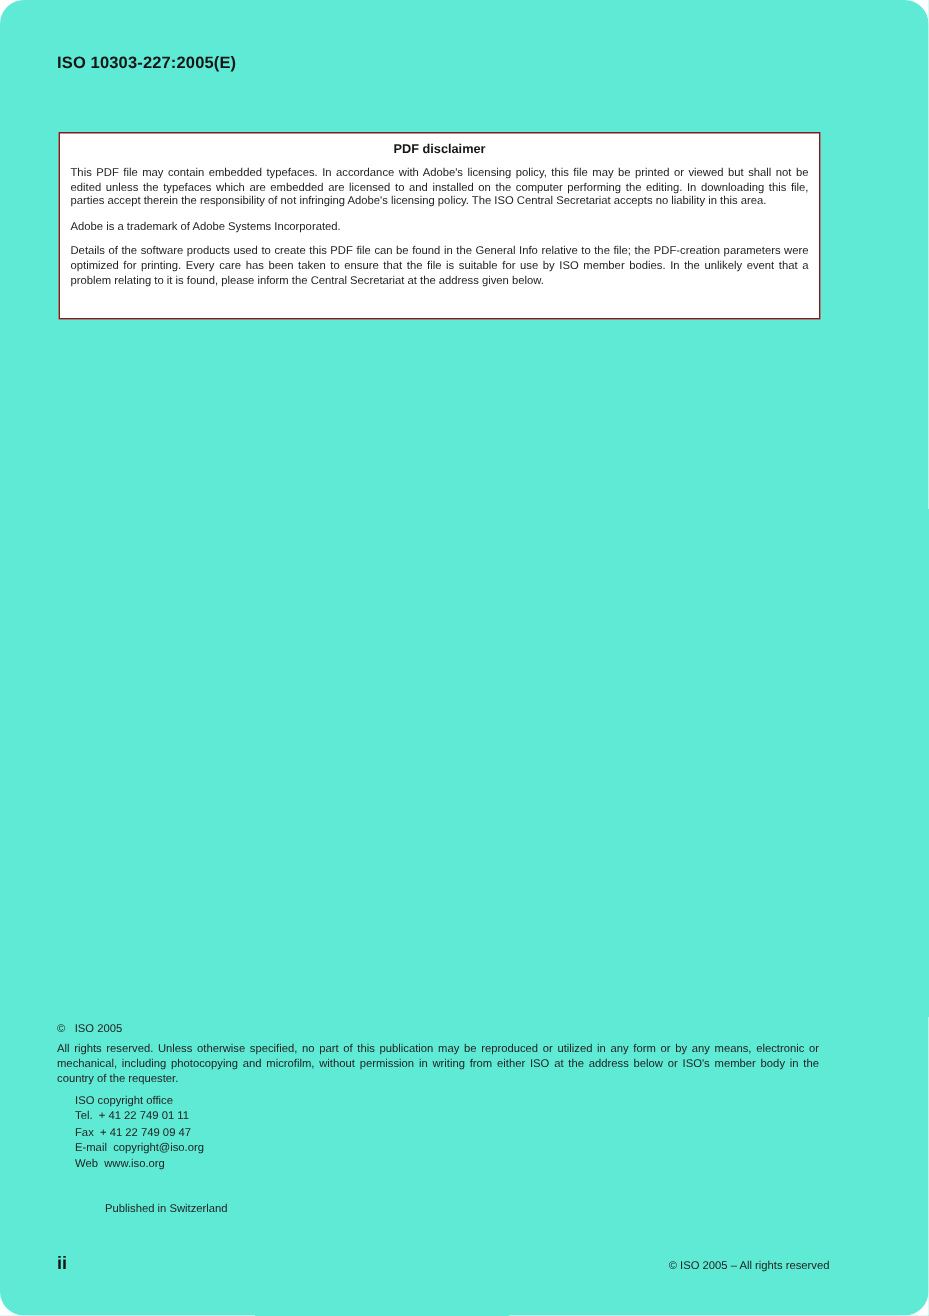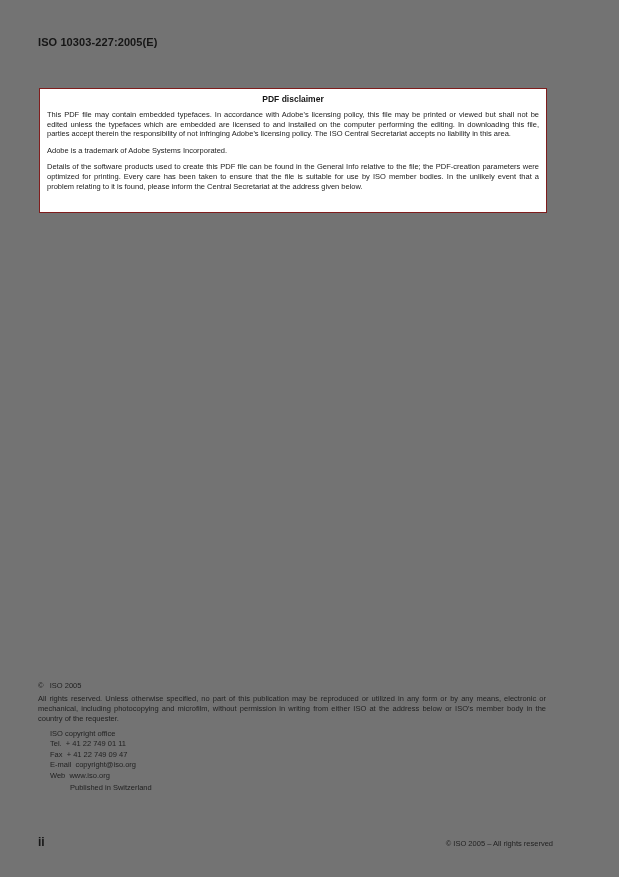--- a/index.html
+++ b/index.html
@@ -5,24 +5,25 @@
   * { box-sizing: border-box; }
   html, body {
     margin: 0;
     padding: 0;
     background: #ffffff;
   }
   .page {
     position: relative;
     width: 619px;
     height: 877px;
-    background: #737373;
+    background: #5eead4;
     font-family: "Liberation Sans", "DejaVu Sans", sans-serif;
     color: #1c1c1c;
     overflow: hidden;
+    border-radius: 16px;
   }
   .doc-header {
     position: absolute;
     left: 38px;
     top: 36px;
     font-size: 11px;
     font-weight: bold;
     color: #161616;
     letter-spacing: 0.1px;
   }
@@ -65,21 +66,21 @@
   .copyright-statement {
     margin-top: 3px;
     line-height: 10px;
     text-align: justify;
   }
   .address-block {
     margin: 5px 0 0 12px;
     line-height: 10.4px;
   }
   .published-line {
-    margin-top: 2px;
+    margin-top: 20px;
     line-height: 10px;
     padding-left: 32px;
   }
 
   .footer-page-number {
     position: absolute;
     left: 38px;
     top: 835px;
     font-size: 12px;
     font-weight: bold;

